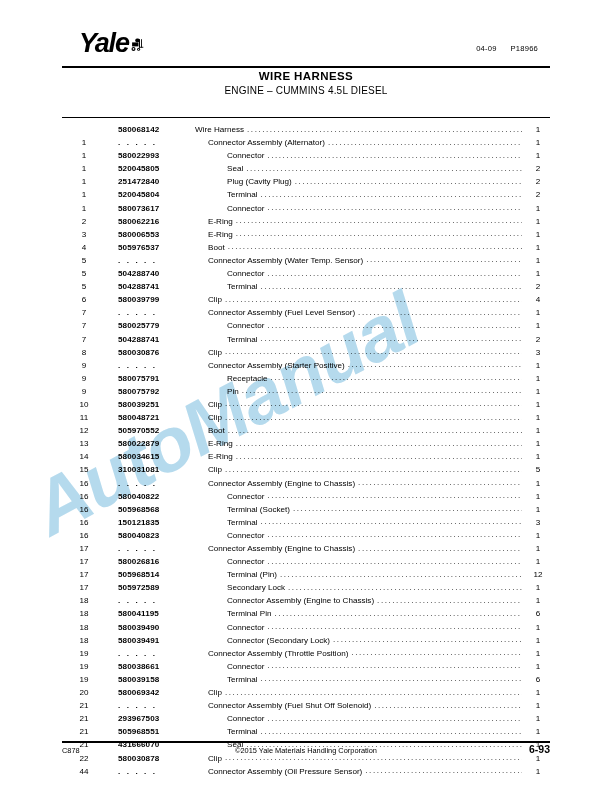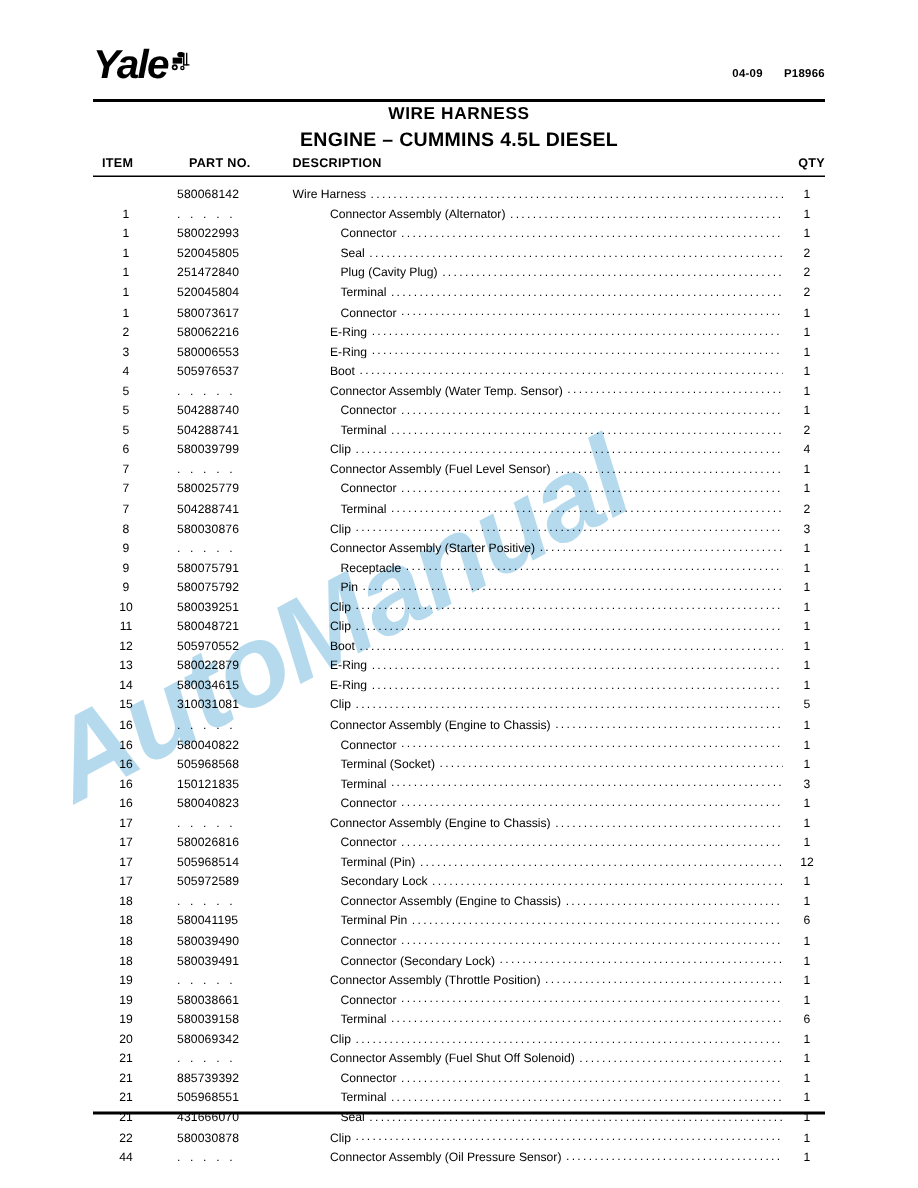--- a/index.html
+++ b/index.html
@@ -49,45 +49,44 @@
   }
   #header {
     position: absolute;
     left: 62px;
     top: 30px;
     width: 488px;
     height: 40px;
   }
   #logo {
     position: absolute;
-    left: 0; top: 0;
+    left: 17px; top: 0;
     display: flex;
-    align-items: center;
+    align-items: flex-end;
   }
   #logo .wordmark {
     font-family: "Liberation Sans", sans-serif;
     font-weight: bold;
     font-style: italic;
     font-size: 27px;
     letter-spacing: -1.2px;
     line-height: 27px;
     color: #000;
   }
   #logo .trucklet {
     margin-left: 1px;
     margin-bottom: 1px;
   }
   #headcode {
     position: absolute;
-    right: 0;
+    right: 12px;
     top: 14px;
     font-size: 7.6px;
     letter-spacing: 0.2px;
     white-space: nowrap;
-    font-weight: bold;
   }
   #headcode .date { margin-right: 14px; }
   #headrule {
     position: absolute;
     left: 62px;
     top: 66px;
     width: 488px;
     height: 0;
     border-top: 2.2px solid #000;
   }
@@ -100,22 +99,22 @@
     width: 488px;
     text-align: center;
   }
   #title1 {
     font-size: 11.5px;
     font-weight: bold;
     letter-spacing: 0.4px;
     margin-bottom: 3px;
   }
   #title2 {
-    font-size: 13px;
-    font-weight: bold;
+    font-size: 10px;
+    font-weight: normal;
     letter-spacing: 0.2px;
   }
 
   
   #colheads {
     position: absolute;
     left: 62px;
     top: 103px;
     width: 488px;
     height: 13px;
@@ -157,20 +156,21 @@
     text-align: center;
     top: 1px;
   }
   .c-part {
     position: absolute;
     left: 56px;
     width: 72px;
     text-align: left;
     top: 1px;
     letter-spacing: 0.1px;
+    font-weight: bold;
   }
   .c-part.dots {
     letter-spacing: 2.1px;
     font-size: 8.1px;
   }
   .c-desc {
     position: absolute;
     left: 133px;
     right: 28px;
     top: 1px;
@@ -192,21 +192,21 @@
   }
   .c-qty {
     position: absolute;
     right: 0;
     width: 24px;
     text-align: center;
     top: 1px;
   }
   
   .lvl0 .c-desc { left: 133px; }
-  .lvl1 .c-desc { left: 158px; }
+  .lvl1 .c-desc { left: 146px; }
   .lvl2 .c-desc { left: 165px; align-items: center; }
 
   
   #footrule {
     position: absolute;
     left: 62px;
     top: 741px;
     width: 488px;
     height: 0;
     border-top: 2.2px solid #000;
@@ -264,26 +264,20 @@
       <span class="date">04-09</span><span class="doc">P18966</span>
     </div>
   </div>
   <div id="headrule"></div>
 
   <div id="titleblock">
     <div id="title1">WIRE HARNESS</div>
     <div id="title2">ENGINE – CUMMINS 4.5L DIESEL</div>
   </div>
 
-  <div id="colheads">
-    <span class="ch-item">ITEM</span>
-    <span class="ch-part">PART NO.</span>
-    <span class="ch-desc">DESCRIPTION</span>
-    <span class="ch-qty">QTY</span>
-  </div>
   <div id="headrule2"></div>
 
   <div id="rows">
       <div class="row lvl0">
         <span class="c-item"></span>
         <span class="c-part">580068142</span>
         <span class="c-desc">
           <span class="txt">Wire Harness</span>
           <span class="lead">.......................................................................................................................</span>
         </span>
@@ -680,21 +674,21 @@
         <span class="c-item">21</span>
         <span class="c-part dots">. . . . .</span>
         <span class="c-desc">
           <span class="txt">Connector Assembly (Fuel Shut Off Solenoid)</span>
           <span class="lead">.......................................................................................................................</span>
         </span>
         <span class="c-qty">1</span>
       </div>
       <div class="row lvl2">
         <span class="c-item">21</span>
-        <span class="c-part">885739392</span>
+        <span class="c-part">293967503</span>
         <span class="c-desc">
           <span class="txt">Connector</span>
           <span class="lead">.......................................................................................................................</span>
         </span>
         <span class="c-qty">1</span>
       </div>
       <div class="row lvl2">
         <span class="c-item">21</span>
         <span class="c-part">505968551</span>
         <span class="c-desc">
@@ -726,14 +720,19 @@
         <span class="c-part dots">. . . . .</span>
         <span class="c-desc">
           <span class="txt">Connector Assembly (Oil Pressure Sensor)</span>
           <span class="lead">.......................................................................................................................</span>
         </span>
         <span class="c-qty">1</span>
       </div>
     </div>
 
   <div id="footrule"></div>
+  <div id="footer">
+    <span class="f-left">C878</span>
+    <span class="f-center">©2015 Yale Materials Handling Corporation</span>
+    <span class="f-right">6-93</span>
+  </div>
 
 </div>
 
 </body></html>

